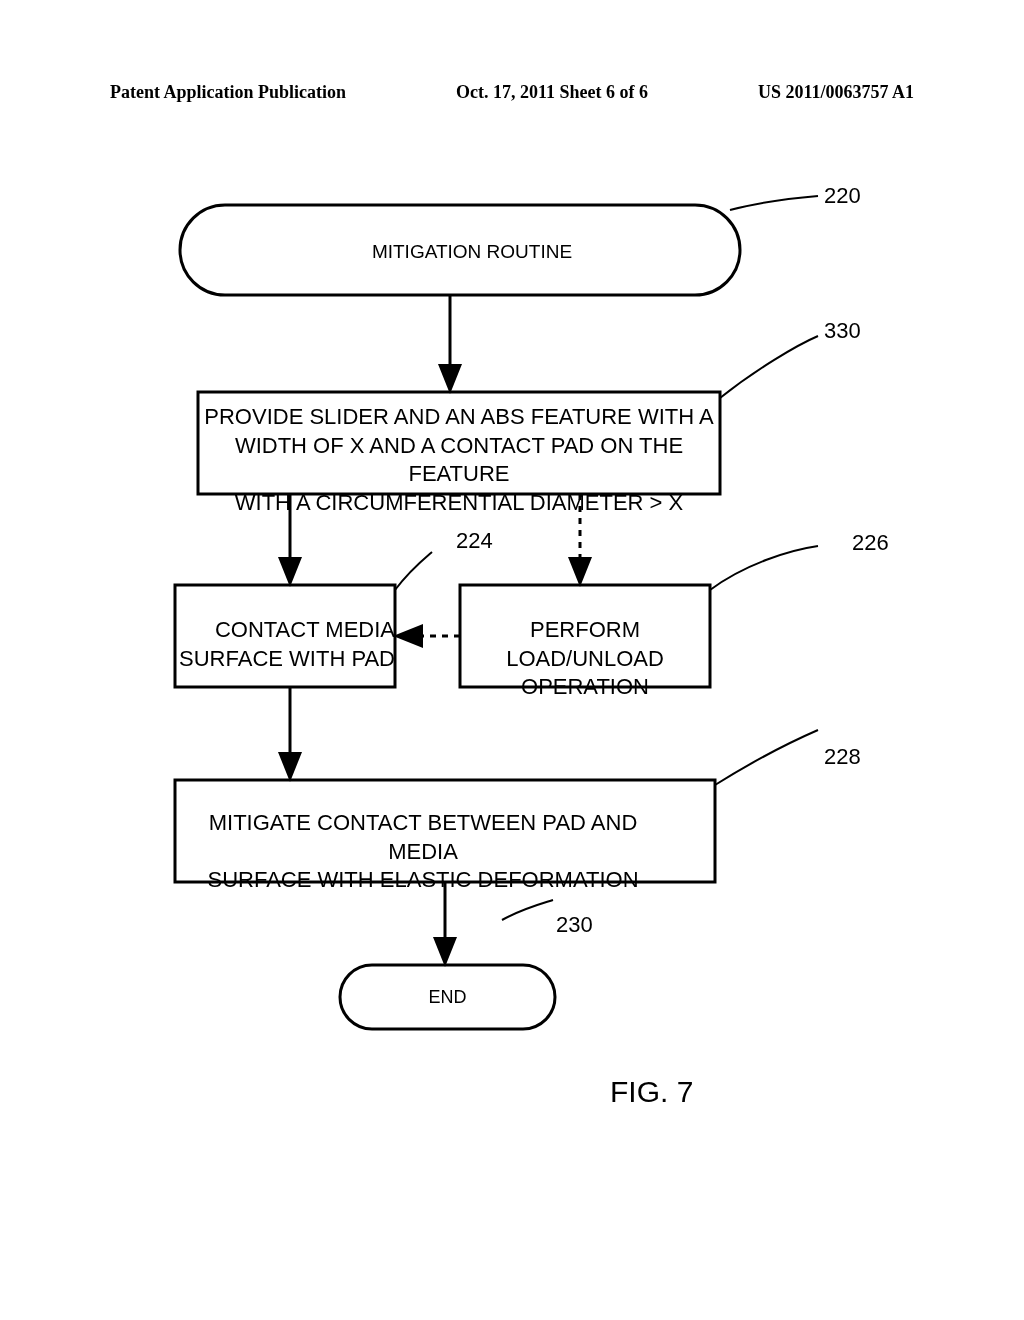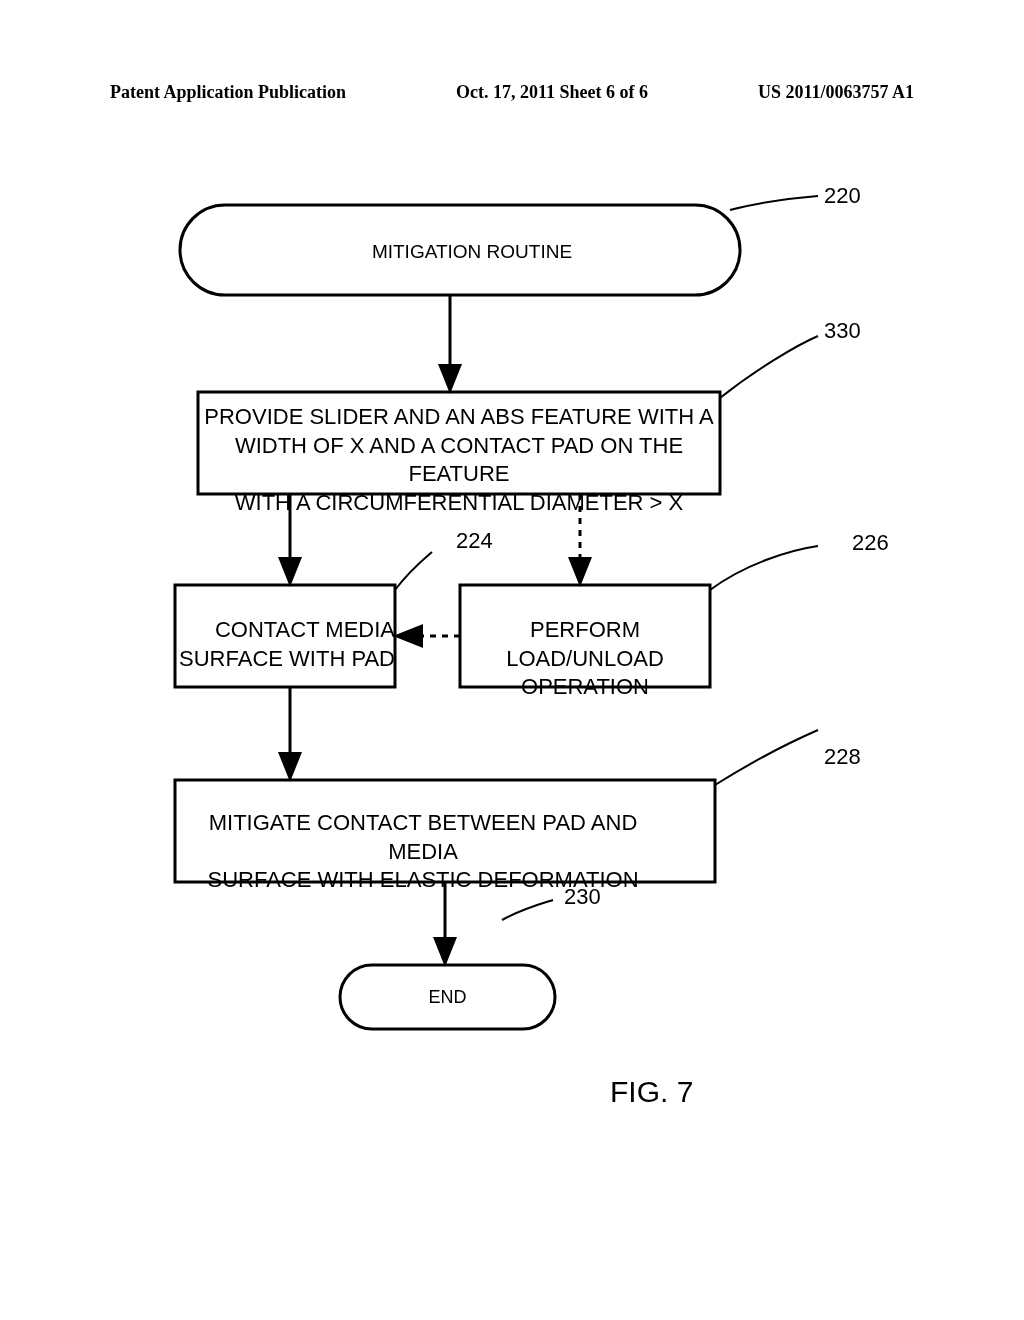--- a/index.html
+++ b/index.html
@@ -122,15 +122,15 @@
 <div class="box-text" style="left:175px; top:809px; width:496px;">MITIGATE CONTACT BETWEEN PAD AND MEDIA
 SURFACE WITH ELASTIC DEFORMATION</div>
 
 <div class="box-text" style="left:340px; top:986px; width:215px; font-size:18px;">END</div>
 
 <div class="ref-label" style="left:824px; top:183px;">220</div>
 <div class="ref-label" style="left:824px; top:318px;">330</div>
 <div class="ref-label" style="left:456px; top:528px;">224</div>
 <div class="ref-label" style="left:852px; top:530px;text-align:center;">226</div>
 <div class="ref-label" style="left:824px; top:714px;margin-top:30px;">228</div>
-<div class="ref-label" style="left:556px; top:884px;margin-left:8px;">230</div>
+<div class="ref-label" style="left:556px; top:912px;">230</div>
 
 <div class="fig-label" style="left:610px; top:1075px;">FIG. 7</div>
 
 </body></html>

